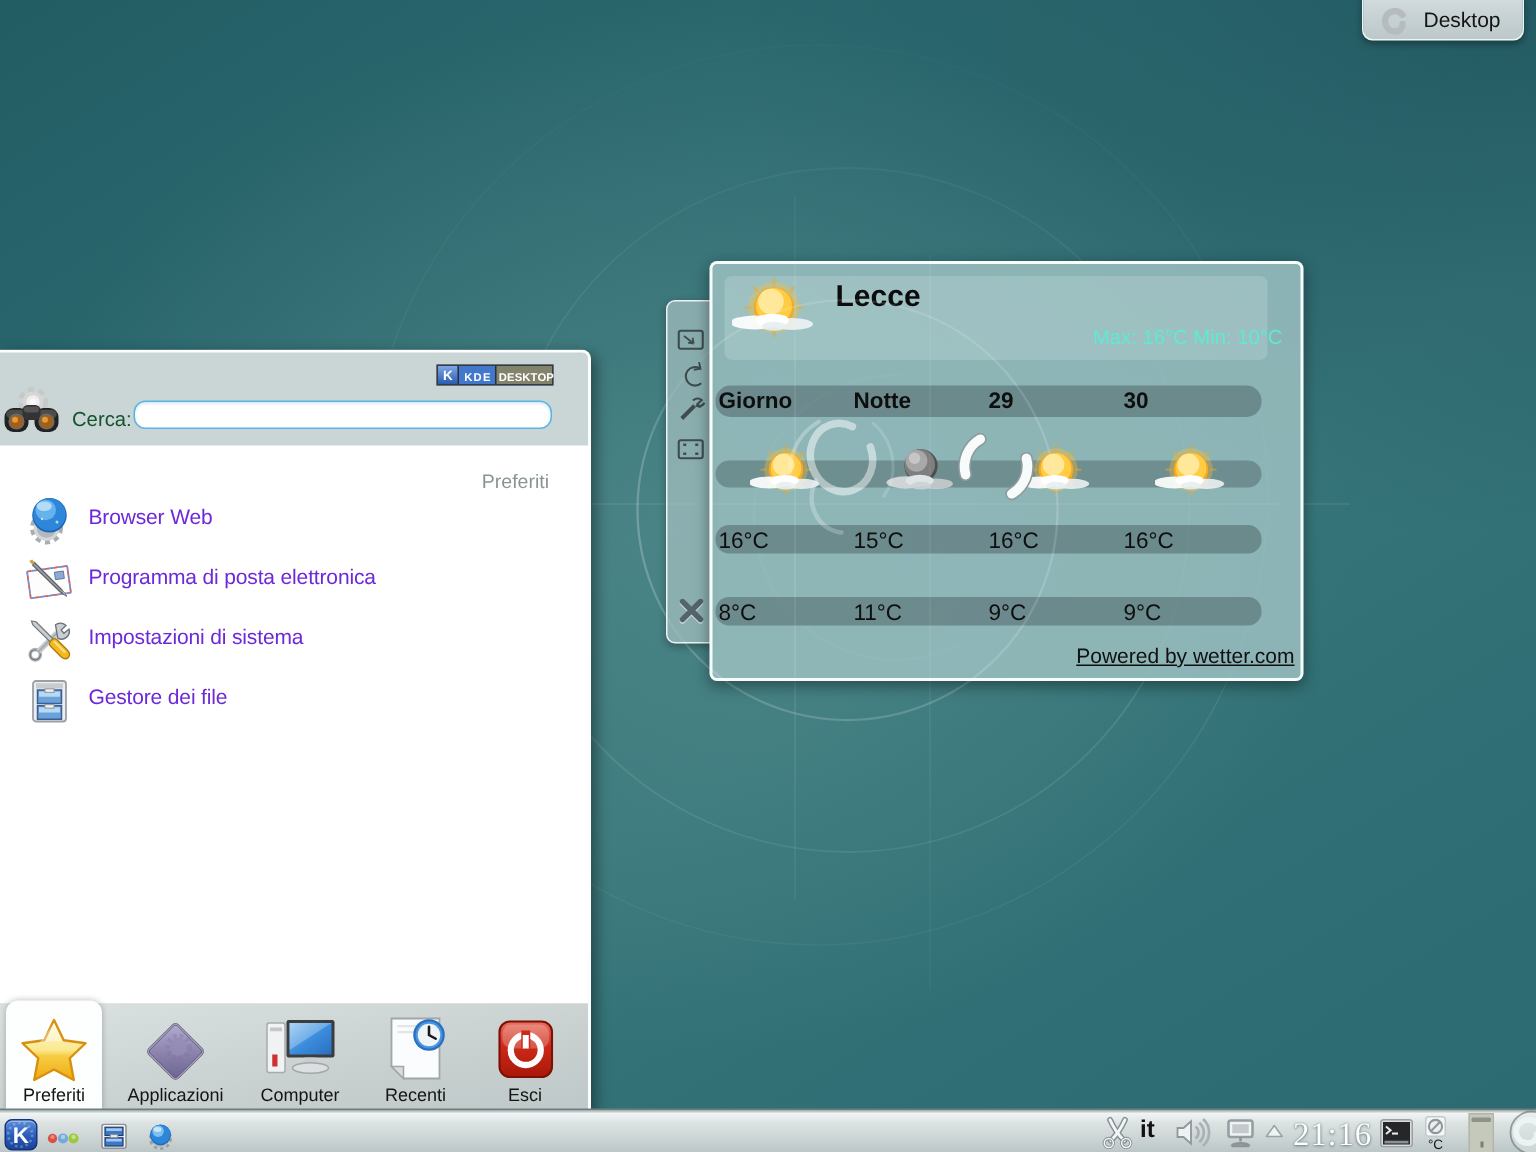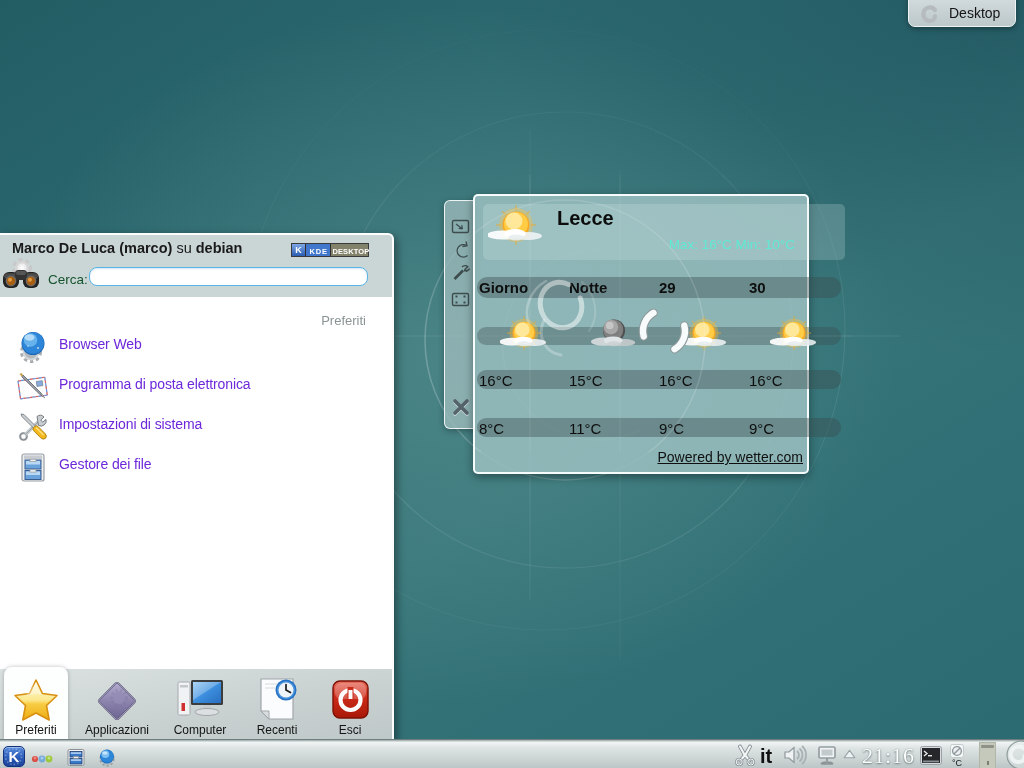--- a/index.html
+++ b/index.html
@@ -74,21 +74,21 @@
       <path d="M10.5 95.5 l2 0 M10.5 101.5 l2 0 M18.5 95.5 l2 0 M18.5 101.5 l2 0" stroke-width="1.8"></path>
     </g>
 
     <g stroke-linecap="round">
       <path d="M 10 200 L 22 212 M 22 200 L 10 212" stroke="#e8eeee" stroke-width="3.6" transform="translate(0,1)" opacity="0.7"></path>
       <path d="M 10 200 L 22 212 M 22 200 L 10 212" stroke="#55636a" stroke-width="3.6"></path>
     </g>
   </svg>
 </div>
 
-<div class="abs" id="weather" style="left:473px; top:174px; width:336px; height:280px; background:rgba(153,189,190,0.88); border:2px solid rgba(252,255,255,0.95); border-radius:5px; box-shadow:0 3px 10px rgba(0,0,0,0.4);margin-top:20px;">
+<div class="abs" id="weather" style="left:473px; top:174px; width:396px; height:280px; background:rgba(153,189,190,0.88); border:2px solid rgba(252,255,255,0.95); border-radius:5px; box-shadow:0 3px 10px rgba(0,0,0,0.4);">
 
   <div class="abs" style="left:8px; top:8px; width:362px; height:56px; background:rgba(220,235,235,0.22); border-radius:5px;"></div>
   <div class="abs" style="left:82px; top:11px; font-size:20px; font-weight:bold; color:#0c0c0c;">Lecce</div>
   <div class="abs" style="right:12px; top:41px; font-size:13.5px; color:#5eead4;">Max: 16°C Min: 10°C</div>
   <svg width="56" height="54" style="position:absolute;left:13px;top:3px" viewBox="0 0 56 54">
     <g id="sunbig">
       <circle cx="28" cy="26" r="17" fill="#ffbf2a" opacity="0.35"></circle>
       <g stroke="#f2a81e" stroke-width="1.6" opacity="0.5">
         <line x1="28" y1="6" x2="28" y2="11"></line>
           <line x1="28" y1="41" x2="28" y2="46"></line>
@@ -172,21 +172,20 @@
     <line x1="620" y1="170" x2="620" y2="660" stroke-opacity="0.07" stroke-width="1"></line>
     <ellipse cx="561" cy="305" rx="20.5" ry="23" transform="rotate(-20 561 305)" stroke-opacity="0.42" stroke-width="5" stroke-dasharray="118 22" stroke-dashoffset="0" stroke-linecap="round"></ellipse>
     <path d="M 544 320 C 536 337 546 353 561 355" stroke-opacity="0.2" stroke-width="3" stroke-linecap="round"></path>
     <path d="M 546 281 C 530 290 523 309 529 324" stroke-opacity="0.22" stroke-width="2.5" stroke-linecap="round"></path>
     <path d="M 582 282 C 596 294 600 316 589 331" stroke-opacity="0.13" stroke-width="2" stroke-linecap="round"></path>
   </g>
 </svg>
 
 <div class="abs" id="kickoff" style="left:0px; top:233px; width:394px; height:508px; background:#cad5d5; border:2px solid rgba(255,255,255,0.95); border-left:none; border-bottom:none; border-radius:0 6px 0 0; box-shadow:3px 3px 9px rgba(0,0,0,0.4);">
 
-  <div class="abs" style="left:12px; top:5px; font-size:14.5px; color:#1a1a1a;"><b>Marco De Luca (marco)</b> su <b>debian</b></div>
 
   <div class="abs" style="left:291px; top:8px; width:78px; height:14px; border:1px solid #3a3a3a; background:#4278cc; font-size:7.5px; font-weight:bold; color:#fff;">
     <span style="position:absolute;left:0px;top:0px;width:14px;height:12px;background:linear-gradient(#7da6e6,#2a5cb0);border-right:1px solid #2e2e2e;font-size:9px;text-align:center;line-height:12px;">K</span>
     <span style="position:absolute;left:38px;top:0;right:0;bottom:0;background:#83836b;border-left:1px solid #2e2e2e;"></span>
     <span style="position:absolute;left:17.5px;top:2.5px;letter-spacing:0.8px;">KDE</span>
     <span style="position:absolute;left:40.5px;top:2.5px;letter-spacing:0.1px;z-index:1;">DESKTOP</span>
   </div>
 
   <div class="abs" style="left:48px; top:37px; font-size:13.5px; color:#14532d;">Cerca:</div>
   <div class="abs" style="left:89px; top:32px; width:279px; height:19px; background:#fff; border:1.5px solid #5ab4e6; border-radius:8px; box-shadow:inset 0 1px 2px rgba(120,180,220,0.35);"></div>
@@ -395,21 +394,21 @@
       <path d="M7 2.5 C9 7 13 13 16.5 16.5" stroke-width="3.8" stroke-linecap="round"></path>
       <path d="M17 2.5 C15 7 11 13 7.5 16.5" stroke-width="3.8" stroke-linecap="round"></path>
       <path d="M7 2.5 C9 7 13 13 16.5 16.5" stroke="#f2f6f6" stroke-width="2" stroke-linecap="round"></path>
       <path d="M17 2.5 C15 7 11 13 7.5 16.5" stroke="#f2f6f6" stroke-width="2" stroke-linecap="round"></path>
       <circle cx="6.2" cy="18" r="3" stroke-width="2.2"></circle>
       <circle cx="6.2" cy="18" r="3" stroke="#f2f6f6" stroke-width="1"></circle>
       <circle cx="17.8" cy="18" r="3" stroke-width="2.2"></circle>
       <circle cx="17.8" cy="18" r="3" stroke="#f2f6f6" stroke-width="1"></circle>
     </g>
   </svg>
-  <div class="abs" style="left:760px; top:5px; font-size:20px; font-weight:bold; color:#111;">it</div>
+  <div class="abs" style="left:760px; top:5px; font-size:16px; font-weight:bold; color:#111;">it</div>
   
   <svg width="26" height="22" style="position:absolute;left:783px;top:4px" viewBox="0 0 26 22">
     <path d="M2 8 L6 8 L11 3.5 L11 18.5 L6 14 L2 14 Z" fill="#eef2f2" stroke="#8e979b" stroke-width="1.2"></path>
     <path d="M14 7 A 5 5 0 0 1 14 15 M16.5 4.5 A 8.5 8.5 0 0 1 16.5 17.5 M19 2 A 12 12 0 0 1 19 20" fill="none" stroke="#a8b1b4" stroke-width="1.8"></path>
   </svg>
   
   <svg width="26" height="22" style="position:absolute;left:814px;top:4px" viewBox="0 0 26 22">
     <rect x="5" y="3" width="16" height="11" rx="1.5" fill="#f0f3f4" stroke="#949da1" stroke-width="1.7"></rect>
     <rect x="7.5" y="5.5" width="11" height="6" fill="#c2cacc"></rect>
     <path d="M13 14 L13 17 M7 20 L19 20 M7 20 C9 17.5 17 17.5 19 20" stroke="#8c9498" stroke-width="1.7" fill="none"></path>

